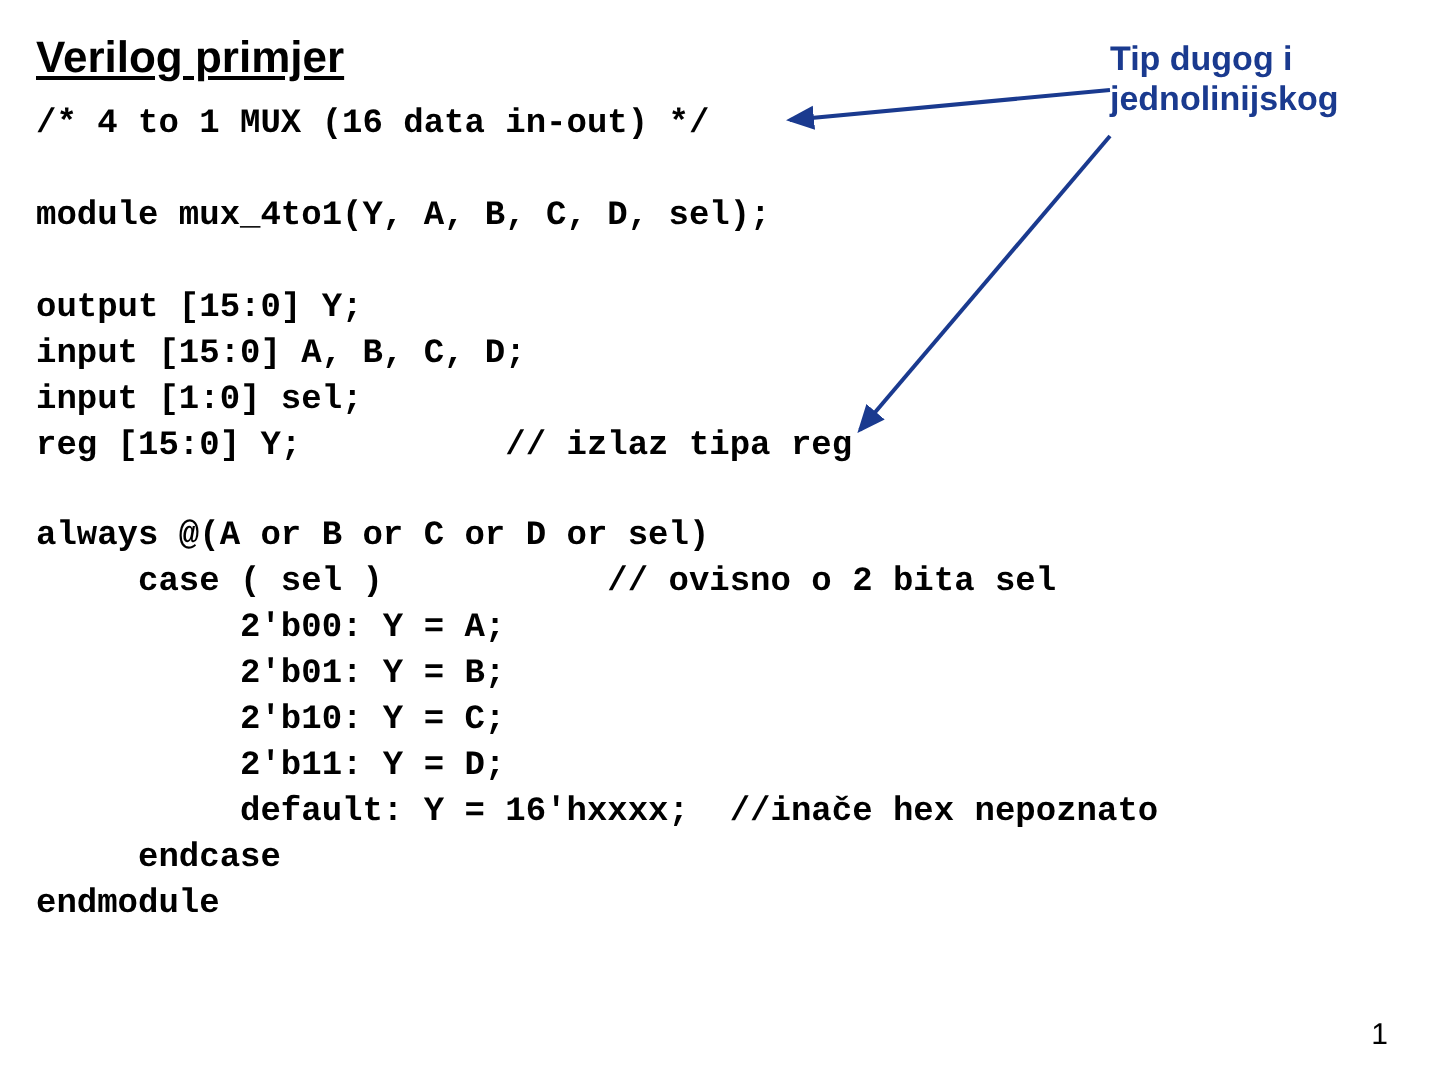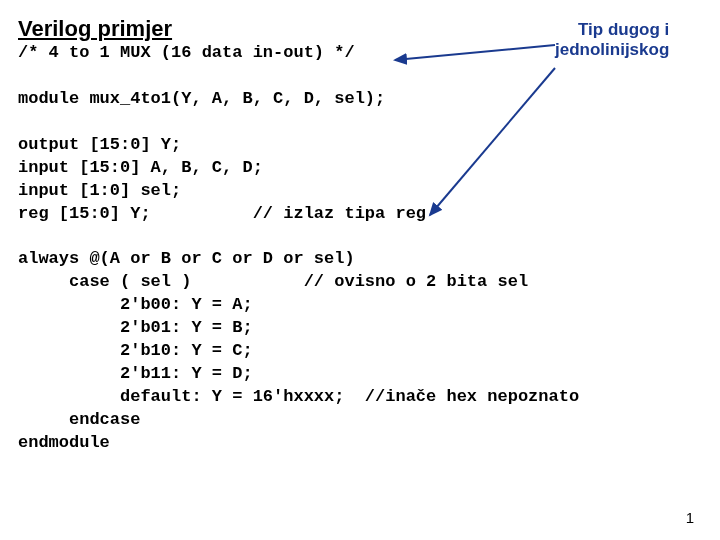--- a/index.html
+++ b/index.html
@@ -10,20 +10,21 @@
     box-sizing: border-box;
     font-family: Arial, Helvetica, sans-serif;
     background: #fff;
     color: #000;
     position: relative;
   }
   .title {
     font-size: 22px;
     font-weight: bold;
     text-decoration: underline;
+    margin-bottom: 10px;
   }
   pre.code {
     font-family: "Courier New", Courier, monospace;
     font-size: 17px;
     font-weight: bold;
     line-height: 1.35;
     margin: 0;
     white-space: pre;
   }
   .annotation {
@@ -64,21 +65,21 @@
 <span>always @(A or B or C or D or sel)</span>
 <span>     case ( sel )           // ovisno o 2 bita sel</span>
 <span>          2'b00: Y = A;</span>
 <span>          2'b01: Y = B;</span>
 <span>          2'b10: Y = C;</span>
 <span>          2'b11: Y = D;</span>
 <span>          default: Y = 16'hxxxx;  //inače hex nepoznato</span>
 <span>     endcase</span>
 <span>endmodule</span></pre>
 
-<div class="annotation" style="top:20px; left:555px;text-align:right;">
+<div class="annotation" style="top:20px; left:555px;">
   <span>Tip dugog i</span><br>
   <span>jednolinijskog</span><br>
 </div>
 
 <svg class="arrows" width="720" height="540">
   <defs>
     <marker id="arrowhead" markerWidth="8" markerHeight="8" refX="6" refY="3" orient="auto">
       <path d="M0,0 L7,3 L0,6 Z" fill="#1a3a8f"></path>
     </marker>
   </defs>

